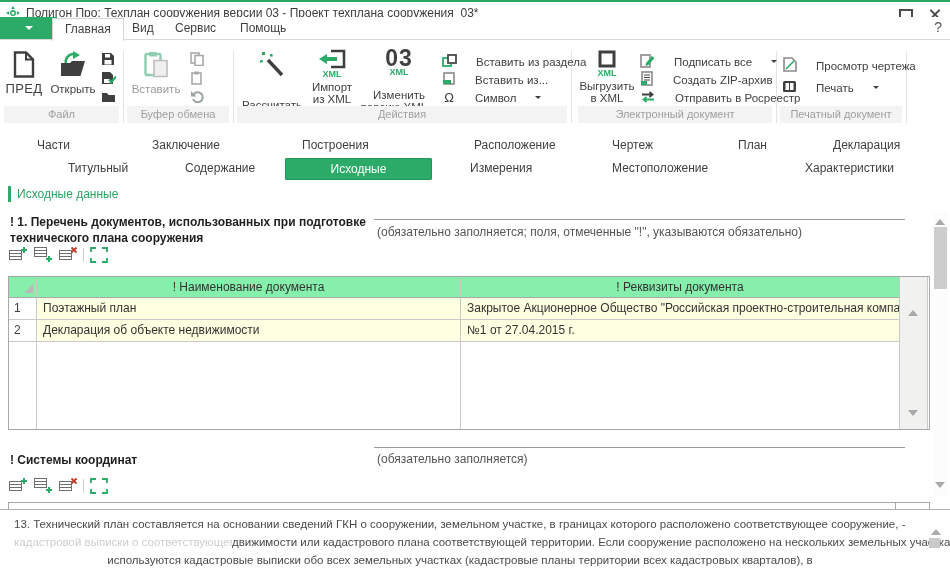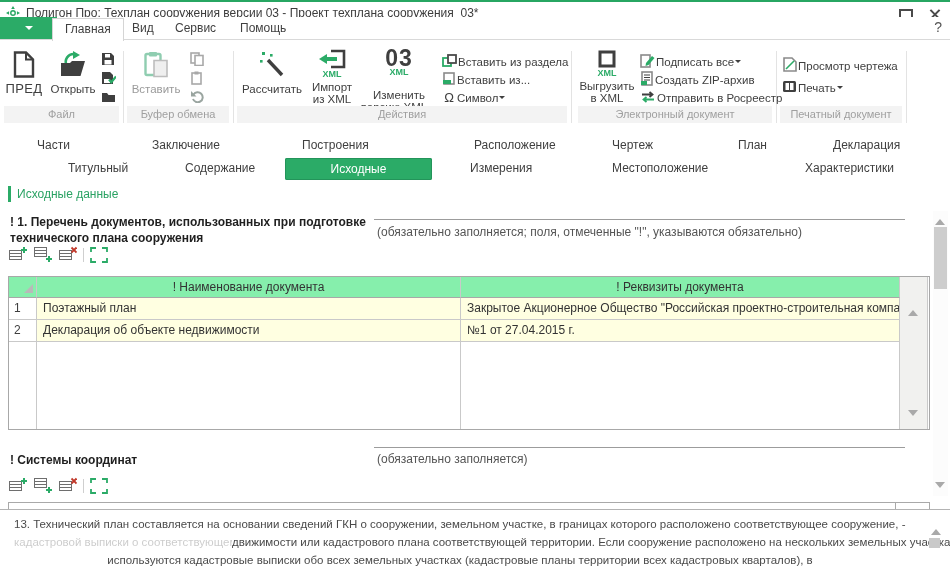--- a/index.html
+++ b/index.html
@@ -33,21 +33,21 @@
   .bigbtn{position:absolute;top:1px;display:flex;flex-direction:column;align-items:center;
           font-size:11.5px;line-height:12px;color:#3f3f3f;text-align:center;cursor:pointer;}
   .bigbtn .ic{height:30px;display:flex;align-items:center;justify-content:center;}
   .bigbtn.disabled{color:#9b9b9b;}
   .pred-label{font-size:13px;letter-spacing:.4px;margin-top:4px;}
   .xml-green{color:#2bab67;font-weight:bold;font-size:9px;line-height:10px;}
   .num03{font-size:23px;font-weight:bold;color:#3f3f3f;line-height:18px;letter-spacing:1px;}
   .smallstack{position:absolute;display:flex;flex-direction:column;gap:4px;}
   .smallstack .si{height:15px;display:flex;align-items:center;cursor:pointer;}
   .cmdcol{position:absolute;display:flex;flex-direction:column;gap:3px;}
-  .cmd{display:flex;align-items:center;gap:1px;height:15px;white-space:nowrap;font-size:11.5px;cursor:pointer;}
+  .cmd{display:flex;align-items:center;gap:19px;height:15px;white-space:nowrap;font-size:11.5px;cursor:pointer;}
   .caret{width:0;height:0;border:3.5px solid transparent;border-top-color:#3f3f3f;margin-top:3px;}
   .omega{font-size:13px;color:#3f3f3f;width:14px;text-align:center;}
   
   .tabstrip{position:absolute;left:0;top:127px;right:0;height:78px;background:#fff;}
   .sec{position:absolute;color:#3f3f3f;cursor:pointer;white-space:nowrap;}
   .sec-active{position:absolute;left:285px;top:31px;width:147px;height:22px;background:#2bab67;border-radius:2px;
               color:#fff;text-align:center;line-height:22px;cursor:pointer;box-shadow:0 0 0 1px #23945a inset;}
   .subtab-bar{position:absolute;left:8px;top:59px;width:3px;height:16px;background:#2bab67;}
   .subtab{position:absolute;left:17px;top:60px;color:#2aa263;cursor:pointer;}
   
@@ -213,21 +213,21 @@
       <span class="ic">
         <svg width="26" height="26" viewBox="0 0 26 26">
           <line x1="9" y1="9" x2="23" y2="24" stroke="#3f3f3f" stroke-width="3.4"></line>
           <g fill="#2bab67">
               <rect x="3" y="1" width="3" height="3"></rect>
               <rect x="11" y="3" width="2.6" height="2.6"></rect>
               <rect x="1" y="9" width="2.6" height="2.6"></rect>
             </g>
         </svg>
       </span>
-      <span style="margin-top:4px">Рассчитать</span>
+      <span style="margin-top:20px">Рассчитать</span>
     </div>
     <div class="bigbtn" style="left:306px;width:52px">
       <span class="ic" style="height:20px">
         <svg width="30" height="20" viewBox="0 0 30 20">
             <path d="M14 2h13v16H14" fill="none" stroke="#3f3f3f" stroke-width="2.6"></path>
             <path d="M10 5L2 10l8 5z" fill="#2bab67"></path>
             <rect x="9" y="8" width="11" height="4" fill="#2bab67"></rect>
           </svg>
       </span>
       <span class="xml-green">XML</span>

